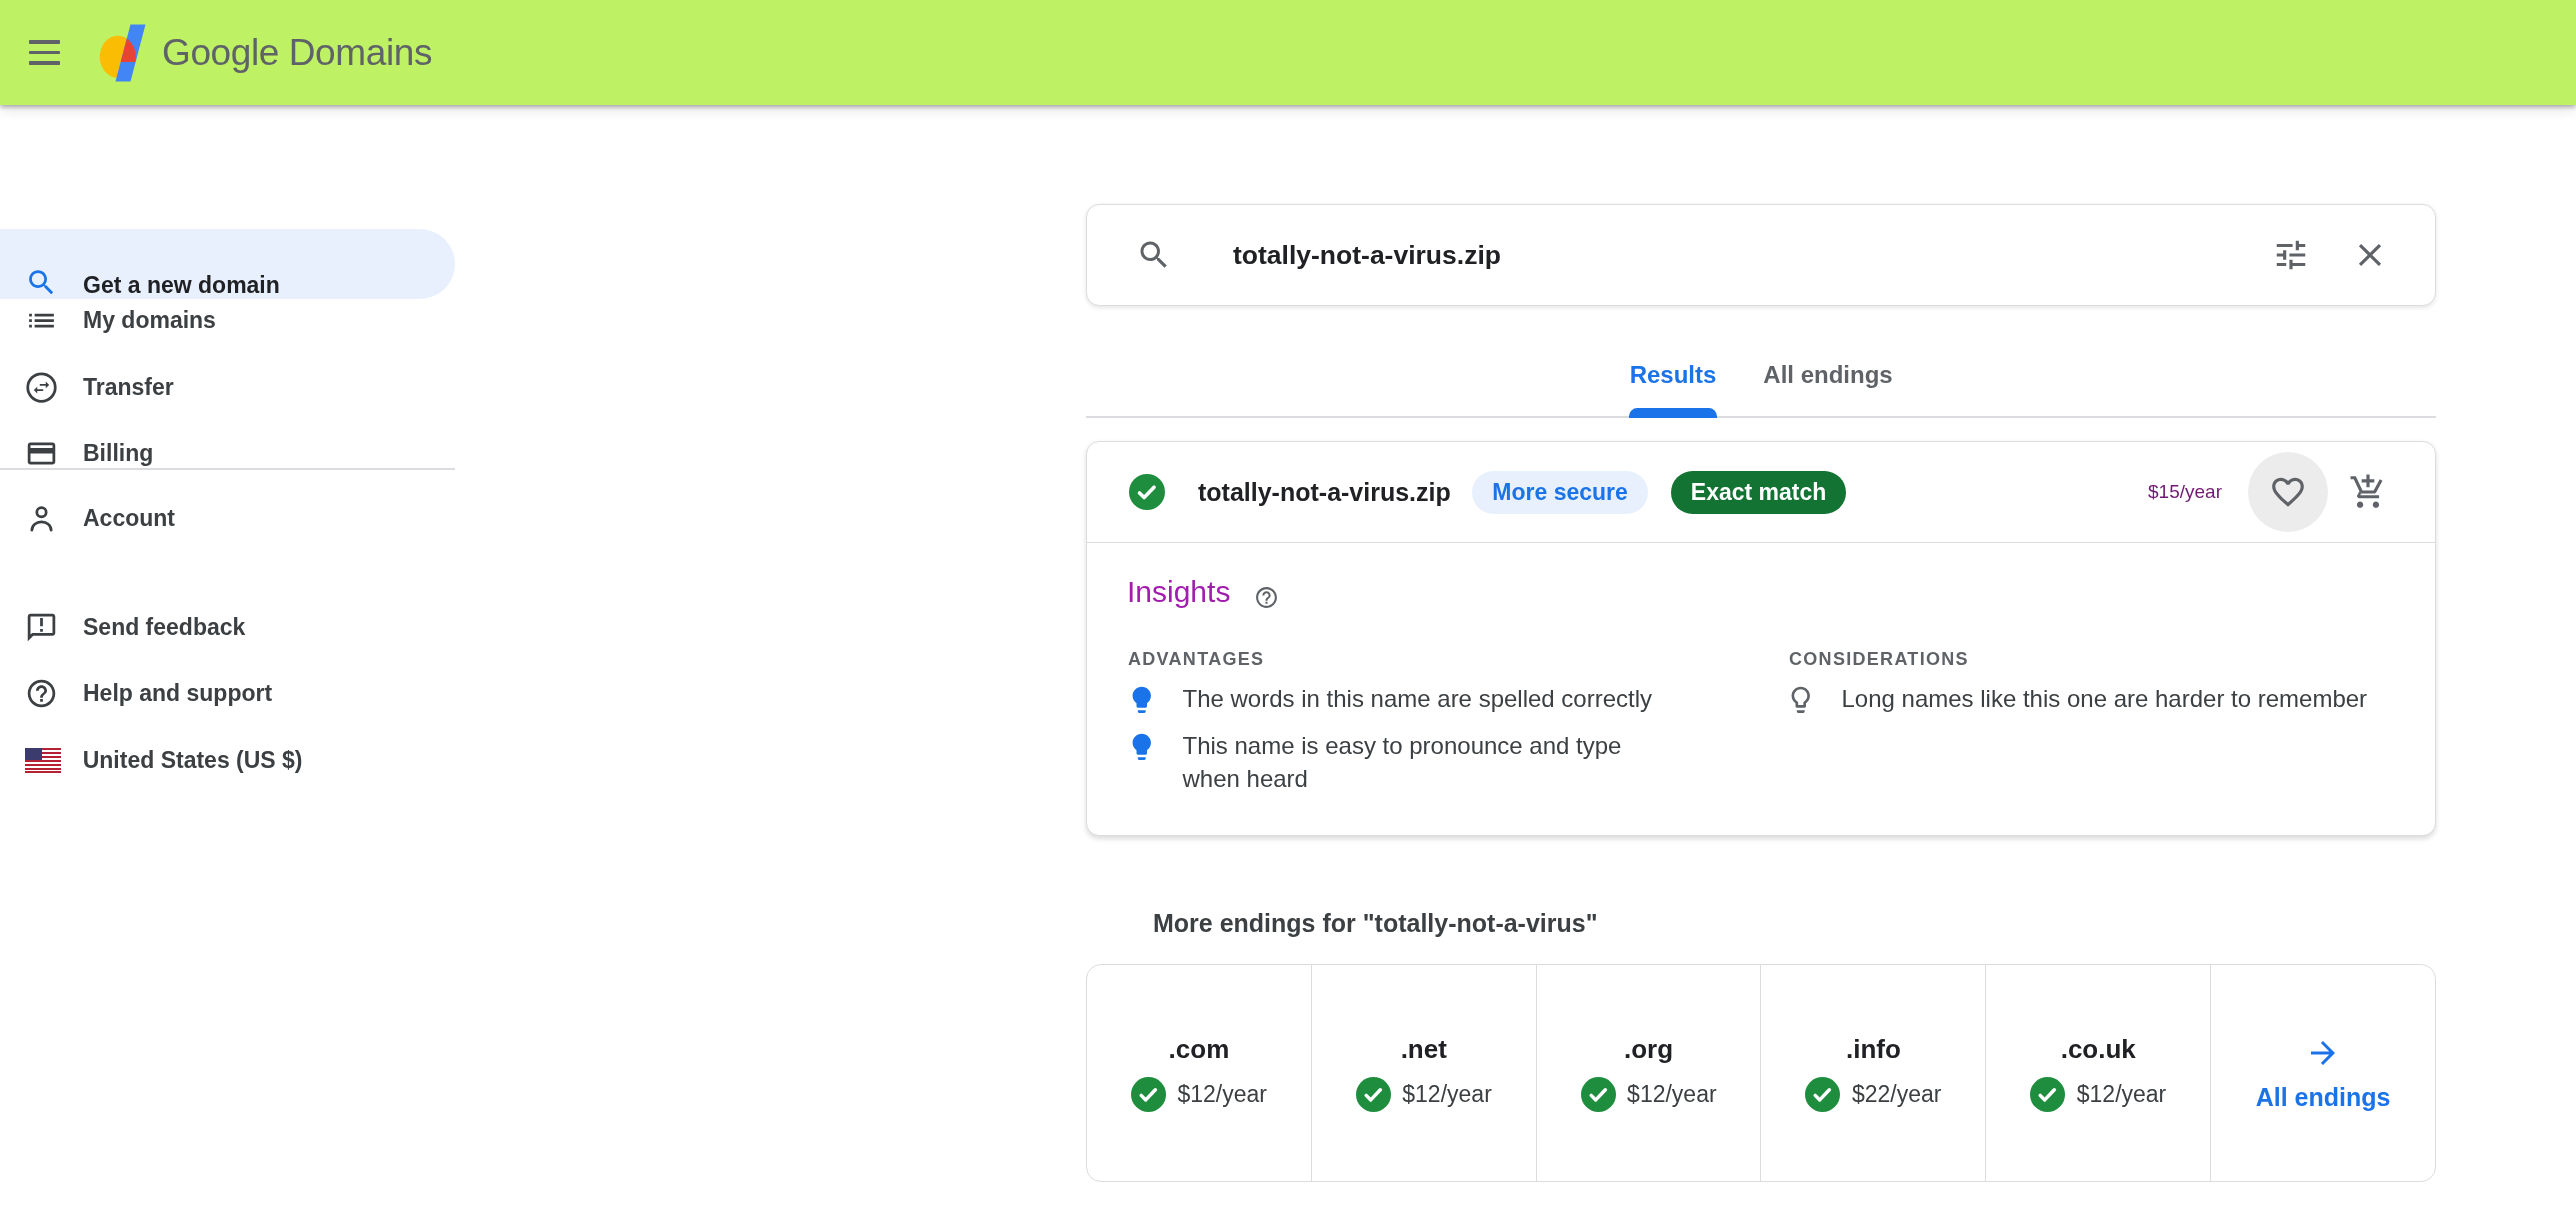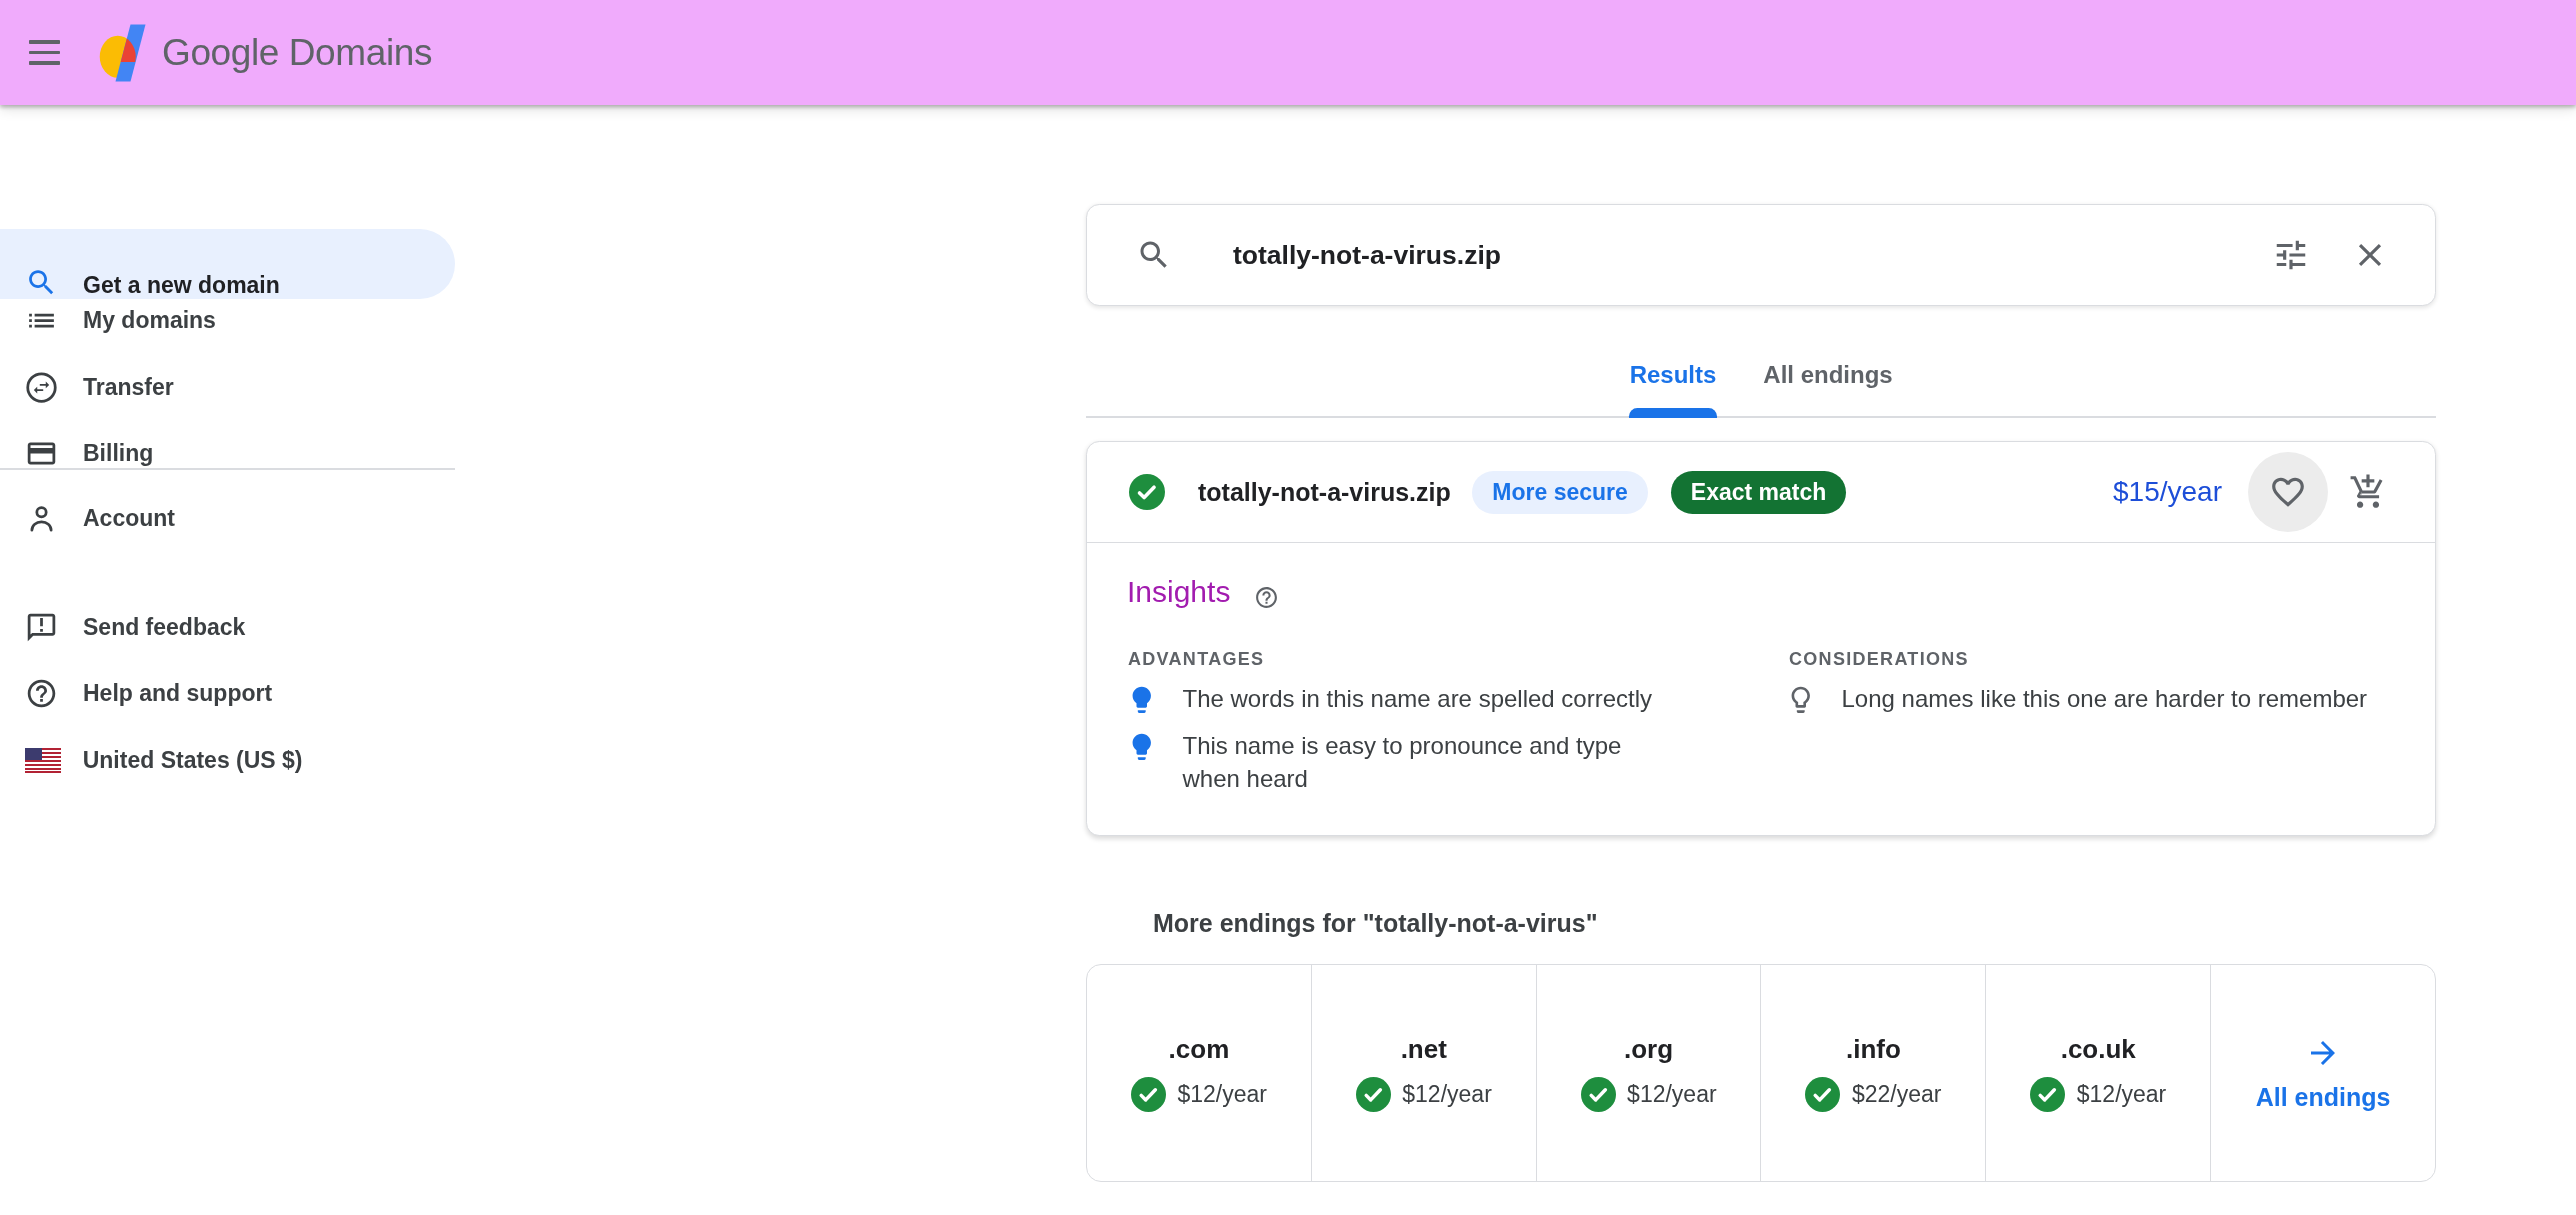--- a/index.html
+++ b/index.html
@@ -5,21 +5,21 @@
   * { margin:0; padding:0; box-sizing:border-box; }
   html,body { background:#fff; }
   body {
     width:2576px; height:1215px; position:relative; overflow:hidden;
     font-family:"Liberation Sans","DejaVu Sans",sans-serif; color:#202124;
   }
   svg { display:block; }
 
   
   .header {
-    position:absolute; left:0; top:0; width:2576px; height:105px; background:#f0abfc;
+    position:absolute; left:0; top:0; width:2576px; height:105px; background:#bef264;
     display:flex; align-items:center; z-index:20;
     box-shadow:0 2.5px 4.1px rgba(0,0,0,.28), 0 5.8px 11.6px rgba(0,0,0,.10);
   }
   .hamburger { margin-left:29px; width:40px; height:40px; display:flex; flex-direction:column; justify-content:center; gap:6.6px; cursor:pointer; }
   .hamburger span { display:block; width:31px; height:3.7px; background:#5f6368; border-radius:0.8px; }
   .logo-mark { margin-left:30px; }
   .logo-text { margin-left:15px; font-size:37px; color:#5f6368; letter-spacing:-0.4px; }
 
   
   .sidebar { position:absolute; left:0; top:105px; width:458px; height:1110px; background:#fff; }
@@ -66,21 +66,21 @@
   }
   .result-row {
     position:absolute; left:0; top:0; width:100%; height:101px;
     display:flex; align-items:center; padding:0 48px 0 42px;
     border-bottom:1.7px solid #dadce0;
   }
   .domain-name { margin-left:33px; font-size:25px; font-weight:bold; color:#202124; }
   .badge { height:43px; line-height:43px; border-radius:22.4px; padding:0 20px; font-size:23px; white-space:nowrap; }
   .badge.secure { margin-left:21.5px; background:#e8f0fe; color:#1a73e8; font-weight:bold; }
   .badge.match  { margin-left:23px; background:#137333; color:#fff; font-weight:bold; }
-  .price { margin-left:auto; font-size:28px; color:#1d4ed8; }
+  .price { margin-left:auto; font-size:19px; color:#701a75; }
   .heart-wrap { margin-left:26px; width:80px; height:80px; border-radius:50%; background:#ececec; display:flex; align-items:center; justify-content:center; cursor:pointer; }
   .cart-btn { margin-left:21px; }
 
   
   .insights-title { position:absolute; left:40px; top:133px; font-size:30px; color:#a21caf; }
   .insights-help { position:absolute; left:167px; top:143px; color:#5f6368; cursor:pointer; }
   .col-label { position:absolute; top:207px; font-size:18px; font-weight:bold; color:#5f6368; letter-spacing:1.3px; }
   .col-label.adv { left:41px; }
   .col-label.cons { left:702px; }
   .insight-item { position:absolute; display:flex; align-items:flex-start; gap:25px; }

